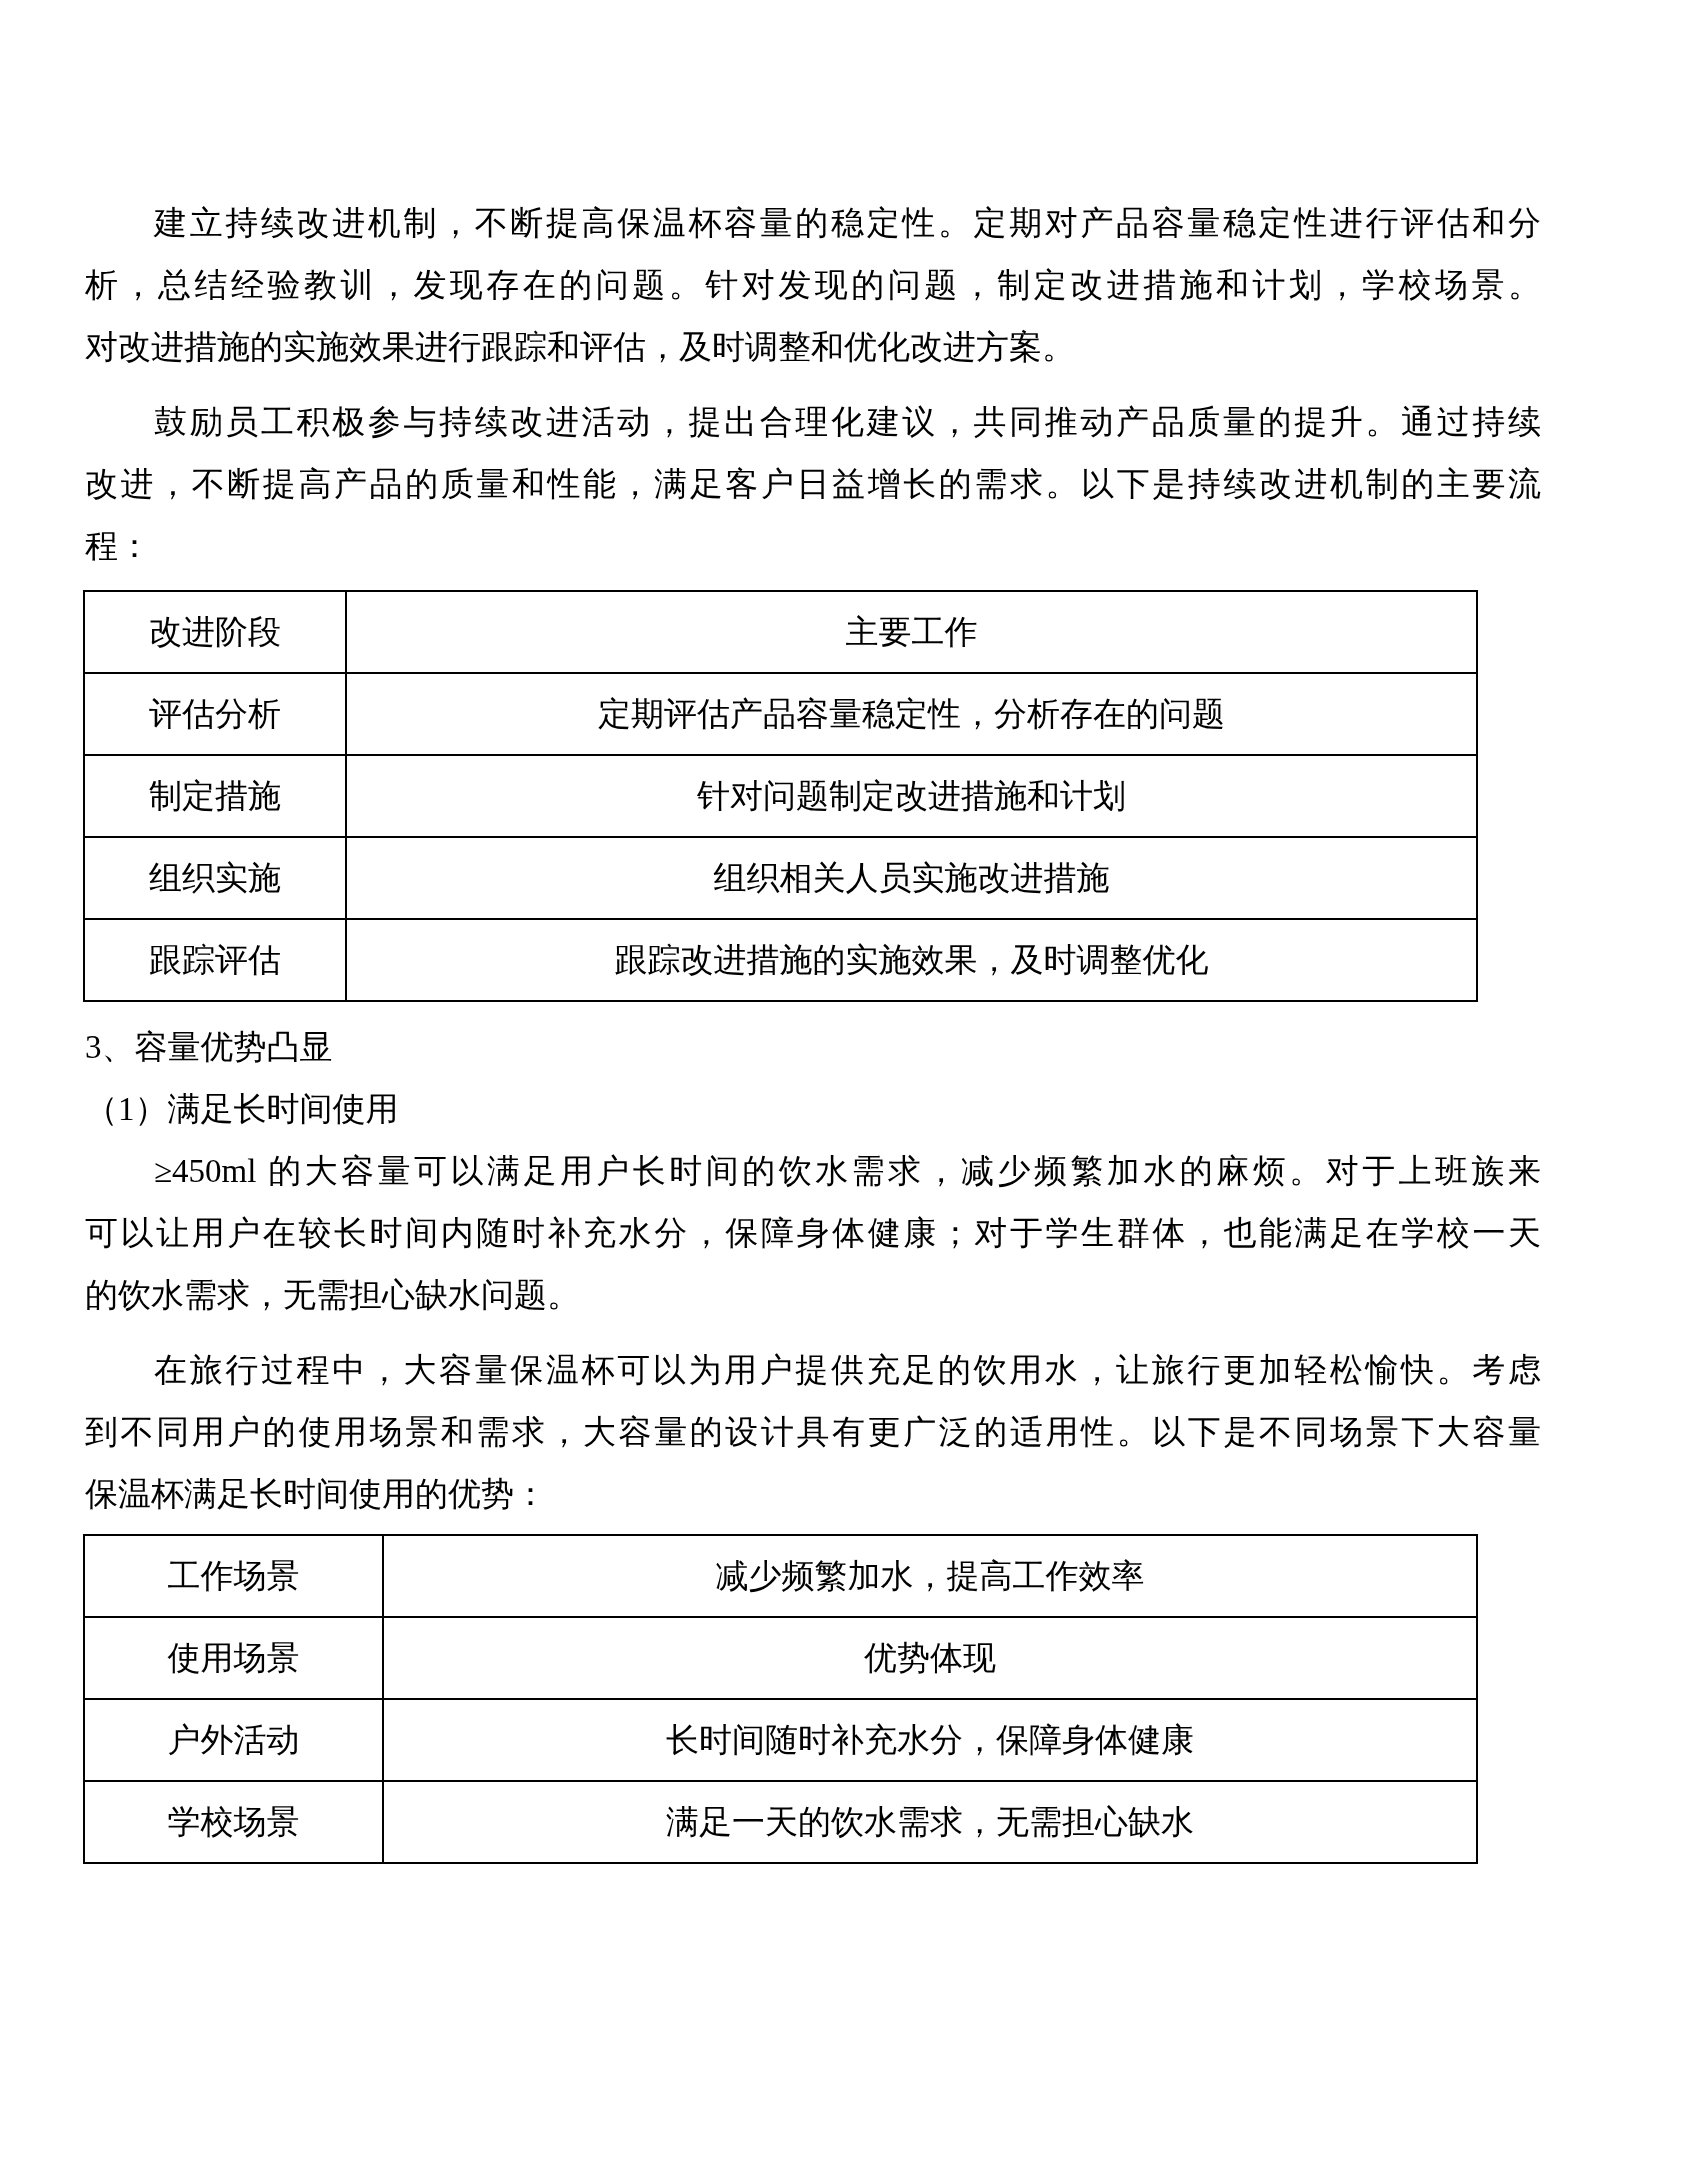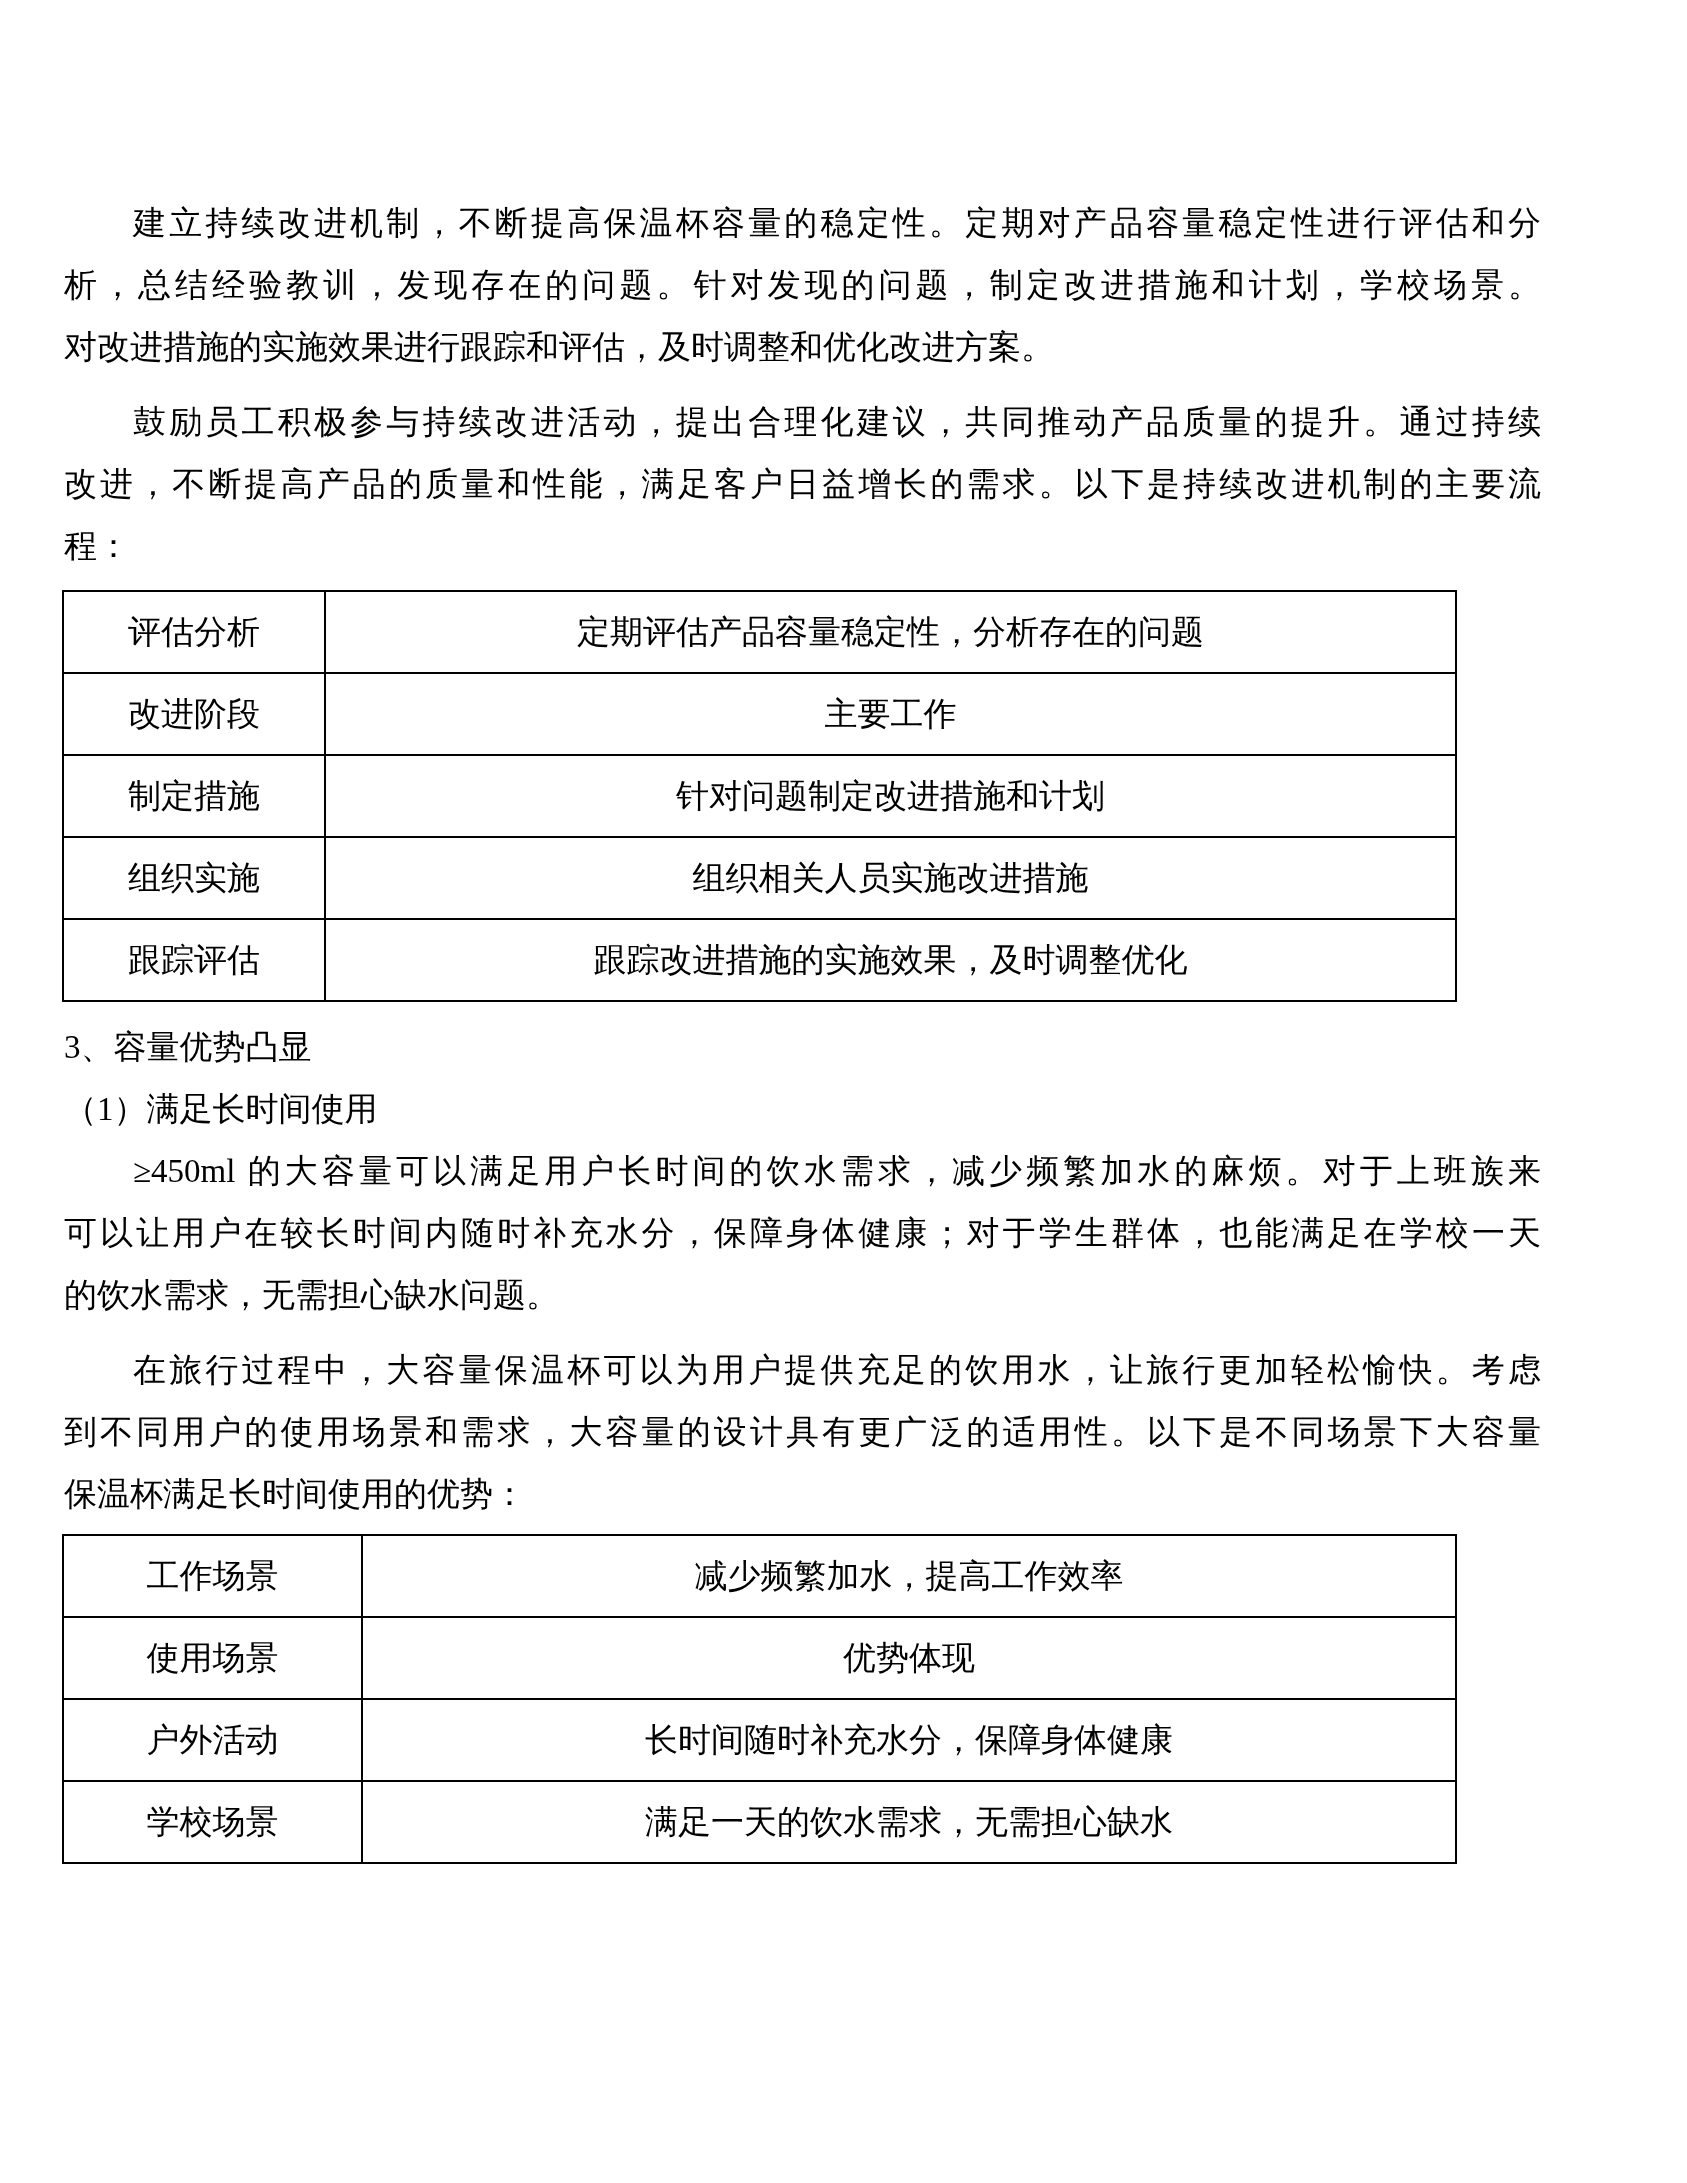--- a/index.html
+++ b/index.html
@@ -1,21 +1,21 @@
 <!DOCTYPE html>
 <html style="font-size:10.6px"><head>
 <meta charset="utf-8">
 <style>
   html,body{margin:0;padding:0;background:#e8e8e8;}
   .page{
     position:relative;
     width:1687px;height:2183px;
     background:#ffffff;
     box-sizing:border-box;
-    padding:192px 146px 0 64px;
+    padding:192px 146px 0 85px;
     font-family:"Liberation Serif","DejaVu Serif",serif;
     font-size:33px;
     color:#000;
     overflow:hidden;
   }
   .para{margin:0;padding:0;}
   .gap{margin-top:13.2px;}
   .gap-sm{margin-top:9.3px;}
   .line{
     line-height:62px;
@@ -57,26 +57,26 @@
 
   <div class="para gap">
     <div class="line indent">鼓励员工积极参与持续改进活动，提出合理化建议，共同推动产品质量的提升。通过持续</div>
     <div class="line">改进，不断提高产品的质量和性能，满足客户日益增长的需求。以下是持续改进机制的主要流</div>
     <div class="line end">程：</div>
   </div>
 
   <table class="doc-table t1 gap">
     <tbody>
       <tr>
+        <td class="c1">改进阶段</td>
+        <td>主要工作</td>
+      </tr>
+      <tr>
         <td class="c1">评估分析</td>
         <td>定期评估产品容量稳定性，分析存在的问题</td>
-      </tr>
-      <tr>
-        <td class="c1">改进阶段</td>
-        <td>主要工作</td>
       </tr>
       <tr>
         <td class="c1">制定措施</td>
         <td>针对问题制定改进措施和计划</td>
       </tr>
       <tr>
         <td class="c1">组织实施</td>
         <td>组织相关人员实施改进措施</td>
       </tr>
       <tr>

